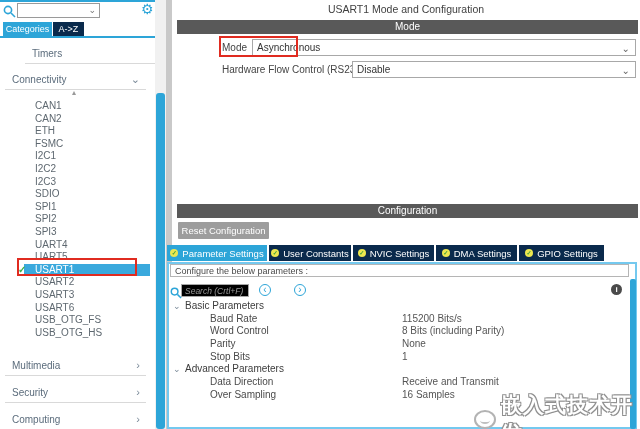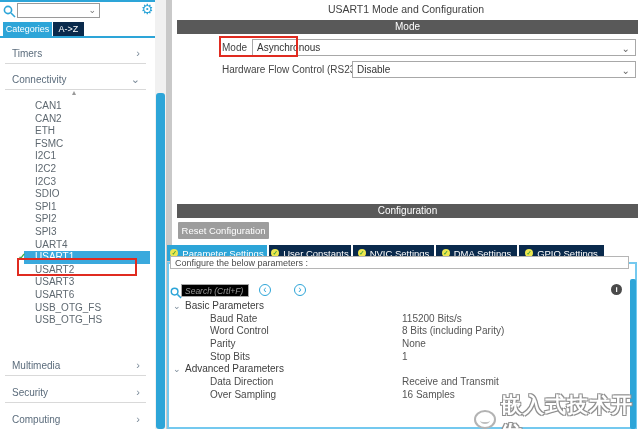--- a/index.html
+++ b/index.html
@@ -61,21 +61,21 @@
   .select .chev{position:absolute;right:5px;top:1px;color:#666;font-size:10px;}
   .reset-btn{left:178px;top:222px;width:91px;height:17px;background:var(--btn-gray);color:#fff;font-size:9.5px;text-align:center;line-height:17px;border-radius:1px;cursor:pointer;}
 
   
   .cfg-tab{top:245px;height:16px;background:var(--navy);color:#fff;font-size:9.5px;display:flex;align-items:center;justify-content:center;gap:4px;cursor:pointer;}
   .cfg-tab.active{background:var(--accent);}
   .dot{width:8px;height:8px;background:#ece74f;border-radius:50%;font-size:6px;line-height:8px;text-align:center;color:#3f9f3f;font-weight:bold;}
 
   
   .panel{left:167px;top:262px;width:470px;height:167px;border:2px solid var(--accent-light);background:#fff;}
-  .banner{left:170px;top:256px;width:459px;height:13px;border:1px solid #b5b5b5;font-size:9px;color:#4a4a4a;line-height:12px;padding-left:4px;background:#fff;}
+  .banner{left:170px;top:264px;width:459px;height:13px;border:1px solid #b5b5b5;font-size:9px;color:#4a4a4a;line-height:12px;padding-left:4px;background:#fff;}
   .psearch-input{left:181px;top:284px;width:68px;height:13px;border:1px solid #a8a8a8;font-size:8.5px;font-style:italic;color:#999;line-height:12px;padding-left:3px;background:#000000;}
   .circle-btn{top:284px;width:12px;height:12px;border:1px solid var(--accent);border-radius:50%;color:var(--accent);font-size:10px;line-height:10px;text-align:center;cursor:pointer;background:#fff;}
   .info-icon{left:611px;top:284px;width:11px;height:11px;background:#4a4a4a;border-radius:50%;color:#fff;font-size:8px;font-weight:bold;text-align:center;line-height:11px;cursor:pointer;}
   .tree{left:171px;top:300px;width:456px;}
   .trow{position:relative;height:12.7px;line-height:12.7px;font-size:10px;color:var(--txt);}
   .trow .gchev{position:absolute;left:2px;top:0;color:#7a8a99;font-size:9px;}
   .trow .gname{margin-left:14px;color:#3c3c3c;}
   .trow .plabel{margin-left:39px;}
   .trow .pvalue{position:absolute;left:231px;top:0;color:#555;}
   .panel-sb{left:630px;top:279px;width:6px;height:150px;background:var(--accent);border-radius:2px;cursor:grab;}
@@ -109,21 +109,21 @@
   <div class="abs combo">
     <span></span>
     <span class="chev">⌄</span>
   </div>
   <div class="abs gear">⚙</div>
 
   <div class="abs cat-tab categories">Categories</div>
   <div class="abs cat-tab az">A-&gt;Z</div>
   <div class="abs tabs-underline"></div>
 
-  <div class="abs side-sec" style="top:44px;">
+  <div class="abs side-sec" style="top:44px;margin-left:20px;">
     <span class="lbl">Timers</span>
     <span class="chev">›</span>
   </div>
   <div class="abs side-sec" style="top:70px;">
     <span class="lbl">Connectivity</span>
     <span class="chev">⌄</span>
   </div>
   <div class="abs scrollup">▴</div>
 
   <div class="abs plist">
@@ -132,20 +132,21 @@
     <div class="pitem">ETH</div>
     <div class="pitem">FSMC</div>
     <div class="pitem">I2C1</div>
     <div class="pitem">I2C2</div>
     <div class="pitem">I2C3</div>
     <div class="pitem">SDIO</div>
     <div class="pitem">SPI1</div>
     <div class="pitem">SPI2</div>
     <div class="pitem">SPI3</div>
     <div class="pitem">UART4</div>
+    <div class="pitem">UART5</div>
     <div class="pitem sel">
       <span class="check">✓</span>
       <span>USART1</span>
     </div>
     <div class="pitem">USART2</div>
     <div class="pitem">USART3</div>
     <div class="pitem">USART6</div>
     <div class="pitem">USB_OTG_FS</div>
     <div class="pitem">USB_OTG_HS</div>
   </div>

